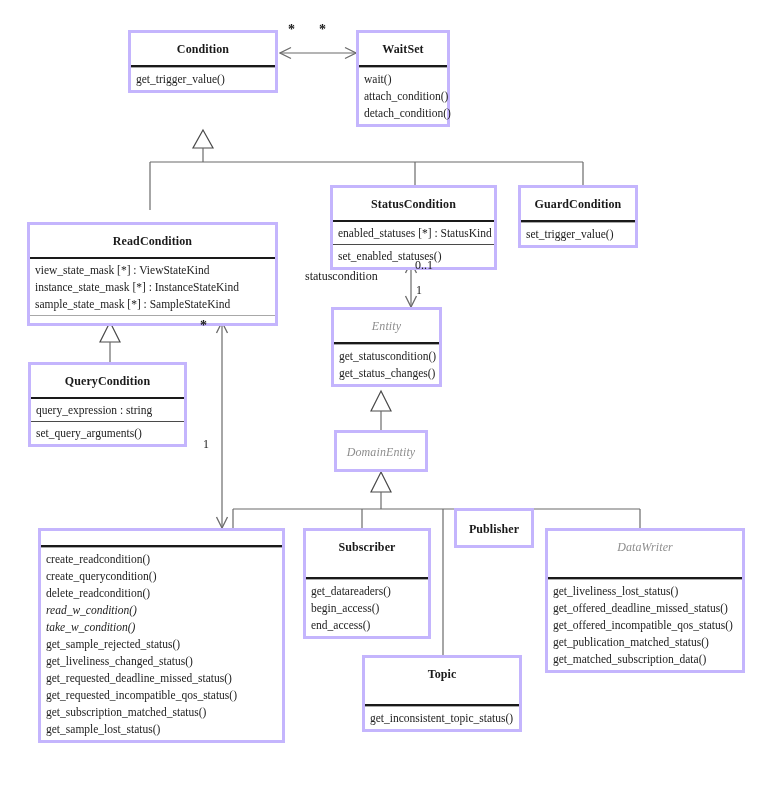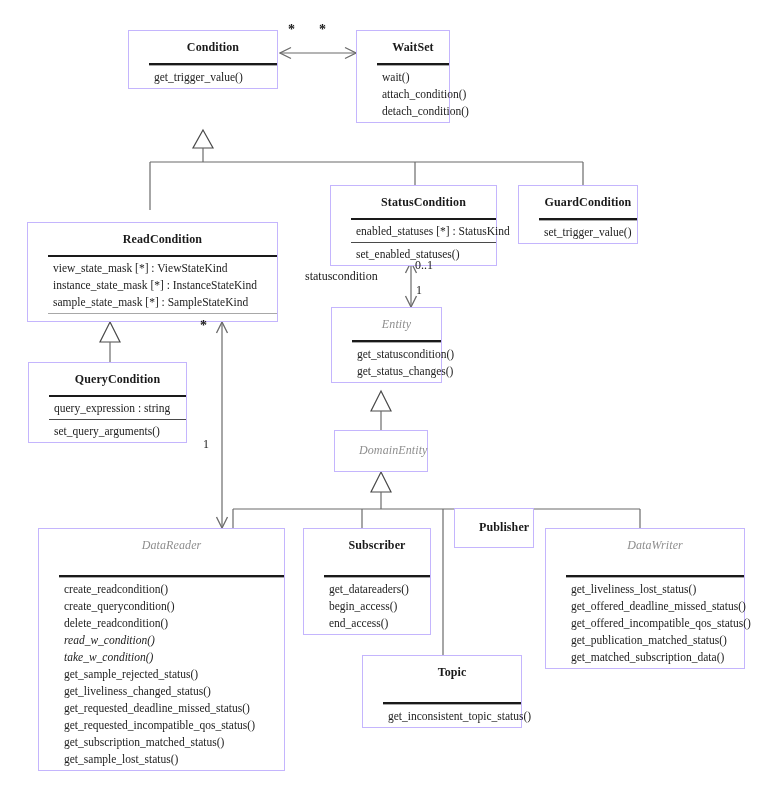--- a/index.html
+++ b/index.html
@@ -25,24 +25,23 @@
     left: 0; top: 0;
     width: 768px;
     height: 797px;
     pointer-events: none;
   }
 
   
   .uml {
     position: absolute;
     box-sizing: border-box;
-    border: 1px solid #c4b5fd;
+    border: 3px solid #c4b5fd;
     background: #ffffff;
     z-index: 5;
-    padding-left: 20px;
   }
   .uml .name {
     text-align: center;
     font-weight: bold;
     font-size: 12px;
     color: #1a1a1a;
     padding: 9px 4px 9px 4px;
     line-height: 14px;
     letter-spacing: 0.1px;
   }
@@ -233,21 +232,20 @@
       <div class="member">get_statuscondition()</div>
       <div class="member">get_status_changes()</div>
     </div>
   </div>
 
   <div class="uml abstract" style="left:334px; top:430px; width:94px; height:42px;">
     <div class="name" style="padding-top:12px;">DomainEntity</div>
   </div>
 
   <div class="uml abstract" style="left:38px; top:528px; width:247px;">
-    <div class="name">DataReader</div>
     <div class="name-pad"></div>
     <div class="sep thick"></div>
     <div class="sep gray"></div>
     <div class="compartment">
       <div class="member">create_readcondition()</div>
       <div class="member">create_querycondition()</div>
       <div class="member">delete_readcondition()</div>
       <div class="member italic">read_w_condition()</div>
       <div class="member italic">take_w_condition()</div>
       <div class="member">get_sample_rejected_status()</div>

